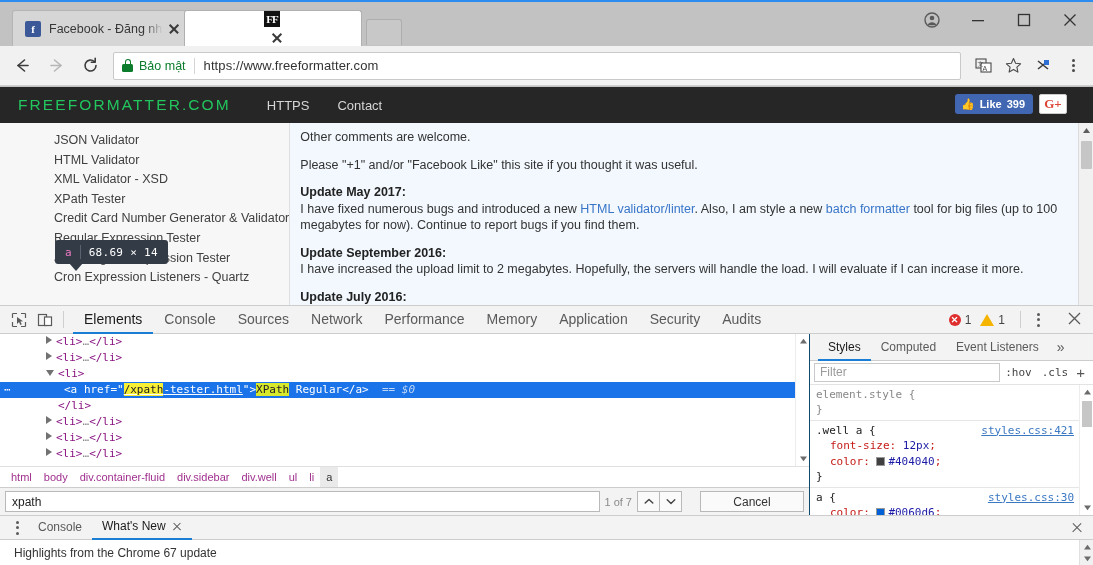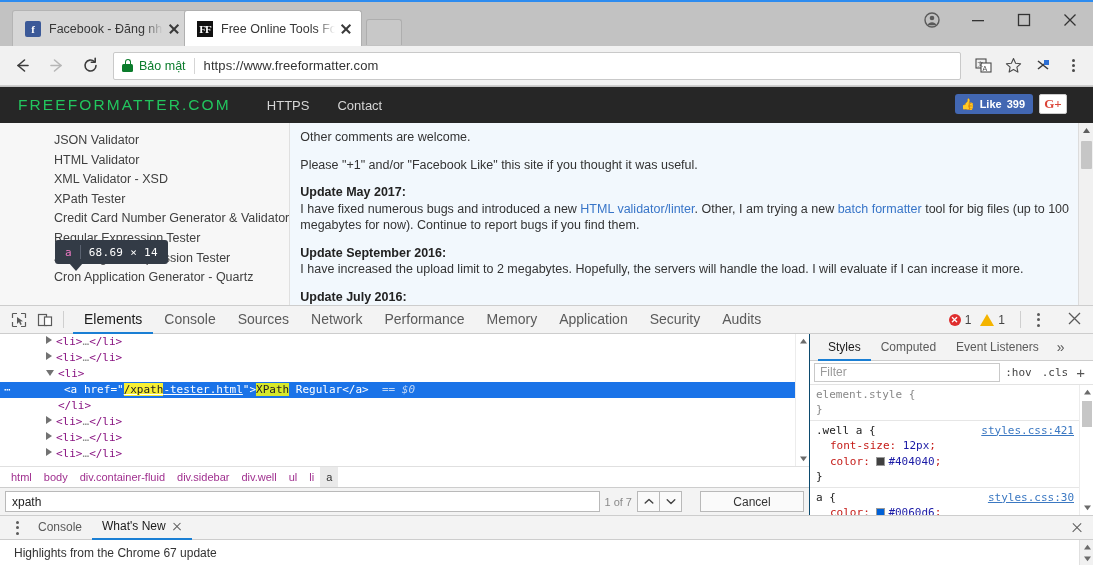--- a/index.html
+++ b/index.html
@@ -28,21 +28,21 @@
     position: relative; height: 36px; width: 178px;
     display: flex; align-items: center; padding: 0 6px 0 12px;
     font-size: 12px; color: #3c3c3c;
     background: #d6d6d6;
     border-top-left-radius: 3px; border-top-right-radius: 3px;
     transform: skewX(0deg);
     margin-right: -6px;
     border: 1px solid #b4b4b4; border-bottom: none;
     overflow: hidden;
   }
-  .tab.active { background: #ffffff; border-color: #b0b0b0; z-index: 3; }
+  .tab.active { background: #ffffff; border-color: #b0b0b0; z-index: 3; flex-direction: column; }
   .tab .favicon {
     width: 16px; height: 16px; flex: 0 0 16px; margin-right: 8px;
     display: flex; align-items: center; justify-content: center;
     font-size: 11px; font-weight: bold;
   }
   .fav-fb { background: #3b5998; color: #fff; border-radius: 2px;
             font-family: "Liberation Serif", serif; font-size: 13px; line-height: 16px; }
   .fav-ff { background: #111; color: #fff; font-size: 9px; letter-spacing: -1px;
             font-family: "Liberation Serif", serif; font-weight: 700; }
   .tab .tab-title {
@@ -426,30 +426,30 @@
 
     <div class="page-body">
       <div class="sidebar">
         <div class="item">JSON Validator</div>
         <div class="item">HTML Validator</div>
         <div class="item">XML Validator - XSD</div>
         <div class="item"><span class="selected">XPath Tester</span></div>
         <div class="item">Credit Card Number Generator &amp; Validator</div>
         <div class="item">Regular Expression Tester</div>
         <div class="item">Java Regular Expression Tester</div>
-        <div class="item">Cron Application Generator - Quartz</div>
+        <div class="item">Cron Expression Listeners - Quartz</div>
         <div class="section-head">Encoders &amp; Decoders</div>
       </div>
 
       <div class="content">
         <p>Other comments are welcome.</p>
         <p>Please "+1" and/or "Facebook Like" this site if you thought it was useful.</p>
         <p>
           <b>Update May 2017:</b><br>
-          <span>I have fixed numerous bugs and introduced a new </span><a href="#">HTML validator/linter</a><span>. Other, I am trying a new </span><a href="#">batch formatter</a><span> tool for big files (up to 100 megabytes for now). Continue to report bugs if you find them.</span>
+          <span>I have fixed numerous bugs and introduced a new </span><a href="#">HTML validator/linter</a><span>. Also, I am style a new </span><a href="#">batch formatter</a><span> tool for big files (up to 100 megabytes for now). Continue to report bugs if you find them.</span>
         </p>
         <p>
           <b>Update September 2016:</b><br>
           <span>I have increased the upload limit to 2 megabytes. Hopefully, the servers will handle the load. I will evaluate if I can increase it more.</span>
         </p>
         <p><b>Update July 2016:</b></p>
       </div>
 
       <div class="pg-scrollbar">
         <div class="arrow-up">

